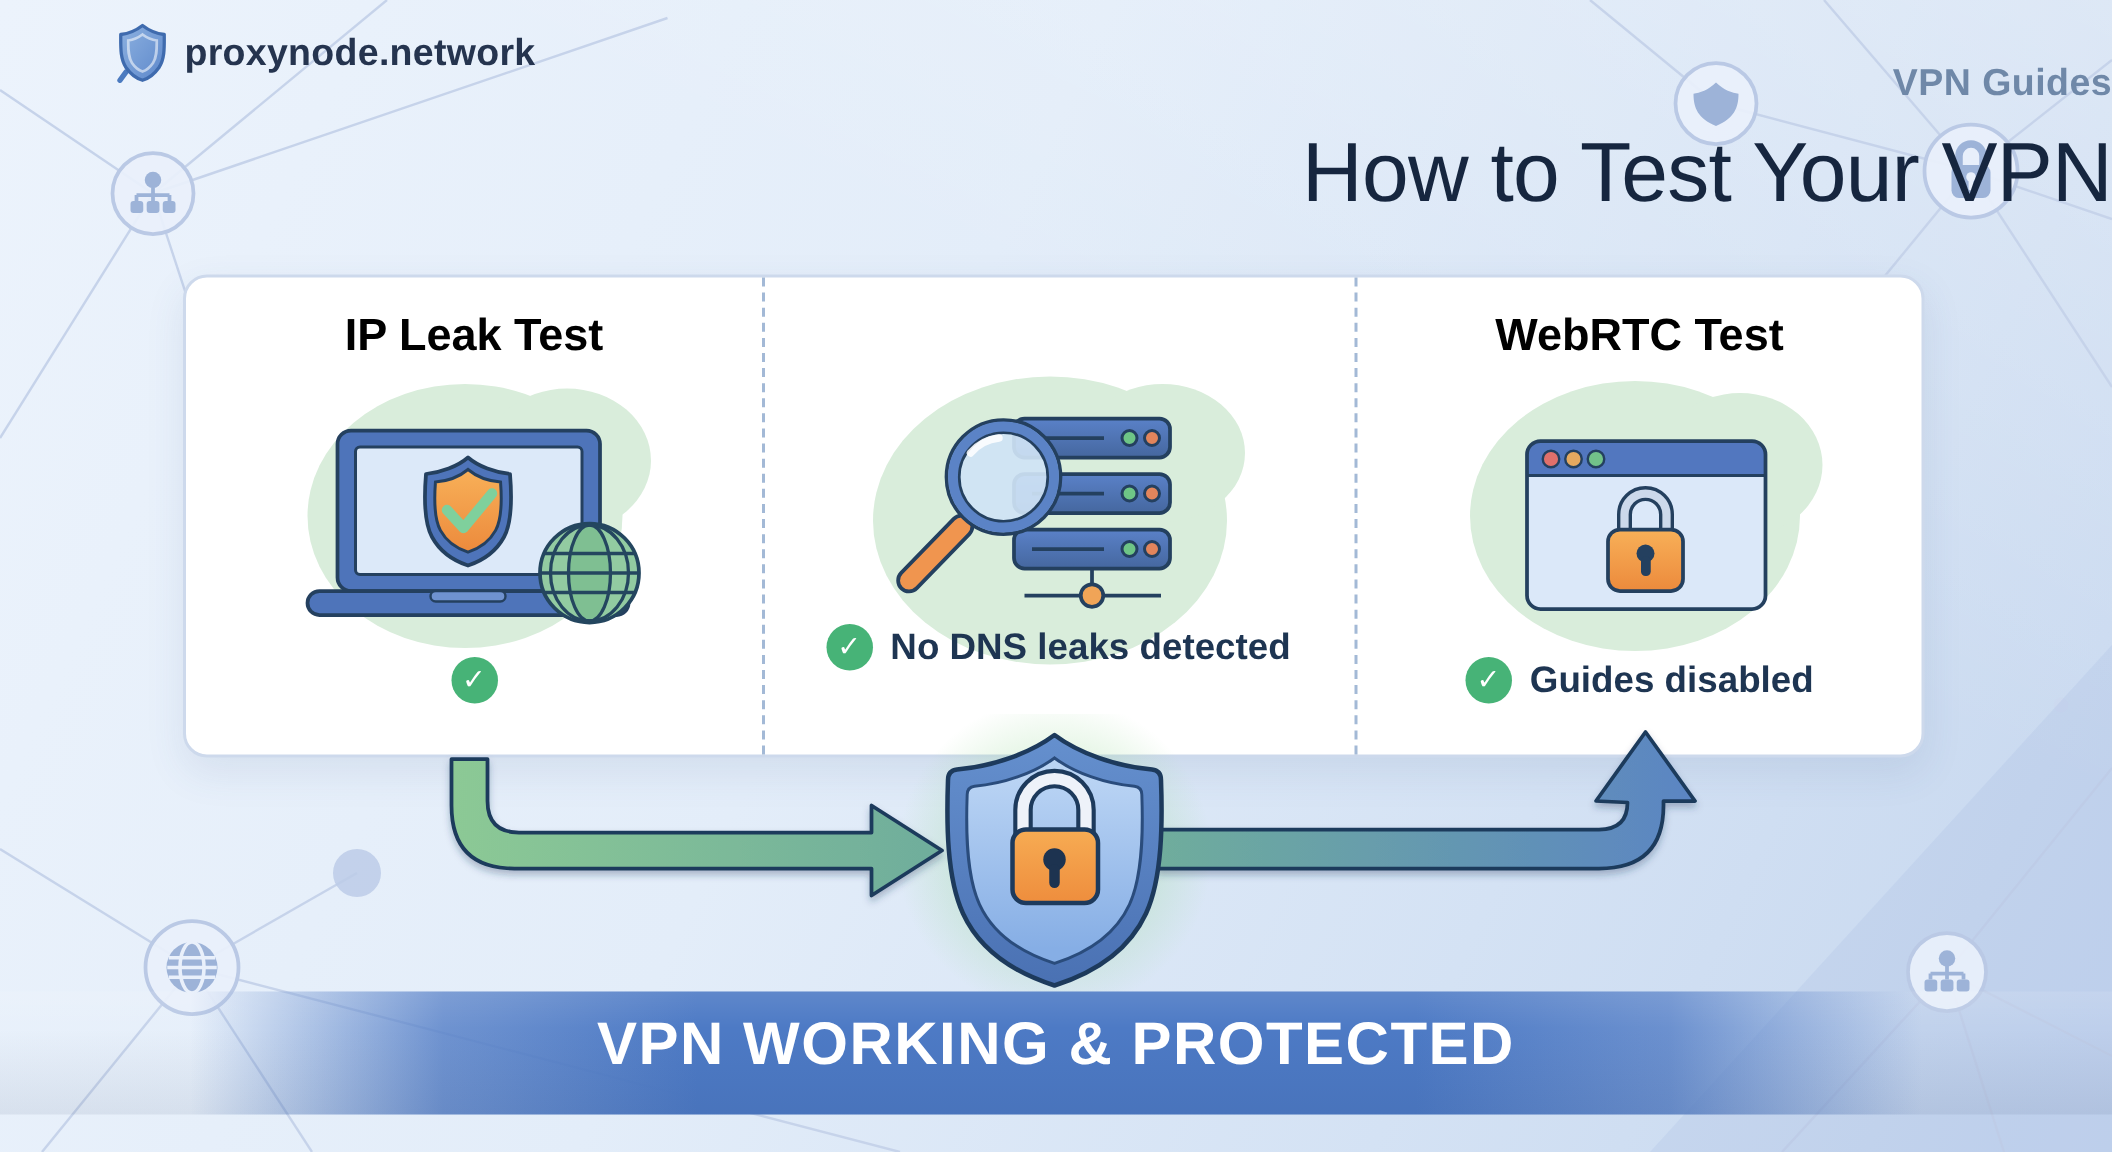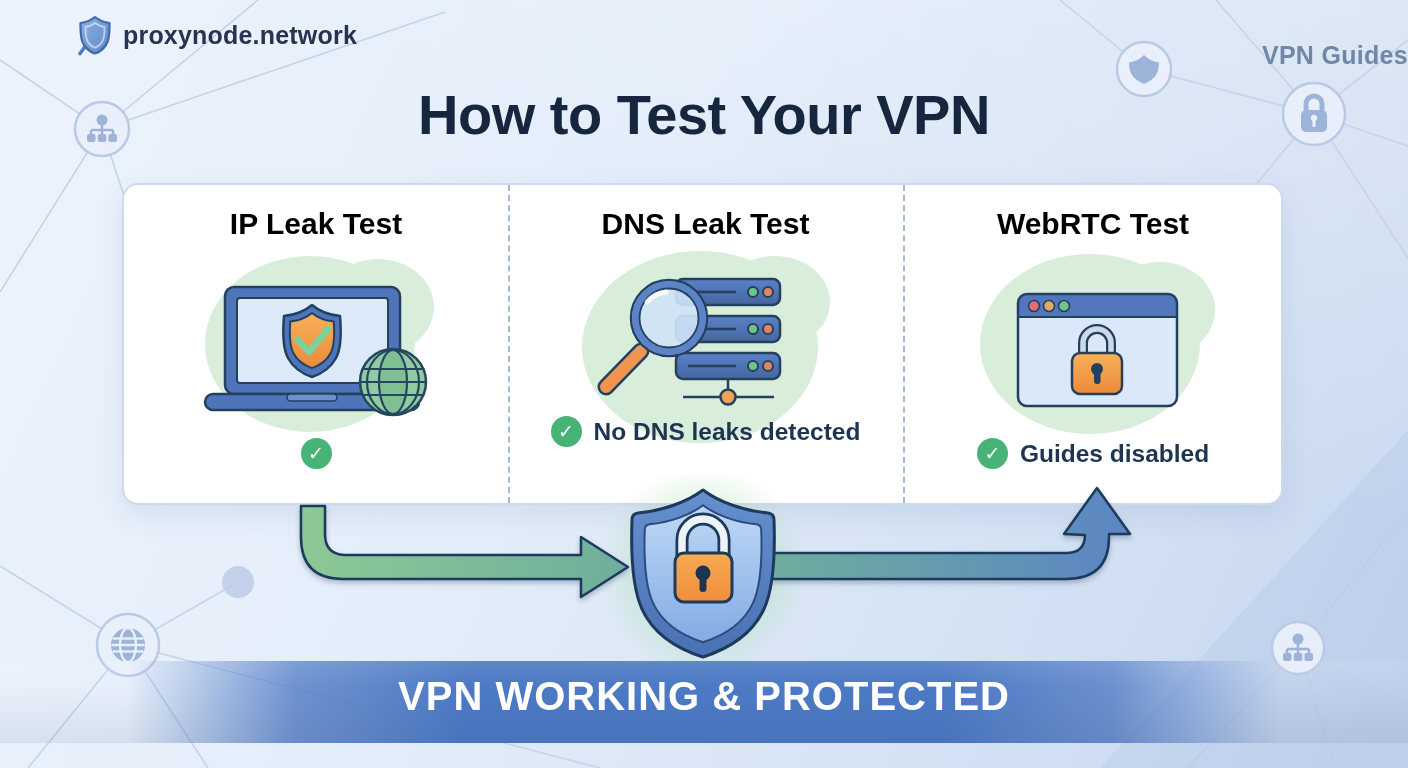--- a/index.html
+++ b/index.html
@@ -10,22 +10,22 @@
       linear-gradient(205deg, rgba(255,255,255,0.28) 0%, rgba(255,255,255,0) 38%),
       linear-gradient(115deg,#ecf3fc 0%,#e3edf9 42%,#d4e2f4 72%,#c5d6ee 100%);
   }
   svg{display:block;}
   .bg-mesh{position:absolute;left:0;top:0;z-index:0;}
   
   .logo{position:absolute;left:78px;top:15px;display:flex;align-items:center;gap:11px;z-index:2;}
   .logo-text{font-size:25px;font-weight:bold;color:#25344f;letter-spacing:.2px;}
   .eyebrow{position:absolute;left:0;top:41px;width:100%;text-align:right;z-index:2;
     font-size:25px;font-weight:bold;color:#6f88a8;letter-spacing:.3px;}
-  .main-title{position:absolute;left:0;top:82px;width:100%;text-align:center;z-index:2;margin:0;
-    font-size:56px;font-weight:bold;color:#16263f;letter-spacing:-.5px;}
+  .main-title{position:absolute;left:0;top:82px;width:100%;text-align:right;z-index:2;margin:0;
+    font-size:56px;font-weight:normal;color:#16263f;letter-spacing:-.5px;}
   
   .card{position:absolute;left:122px;top:183px;width:1161px;height:322px;z-index:1;
     background:#ffffff;border:2px solid #cdd9ec;border-radius:16px;box-sizing:border-box;
     box-shadow:0 10px 26px rgba(60,90,140,.10);}
   .divider{position:absolute;top:0;bottom:0;width:0;border-left:2px dashed #a3b9d6;}
   .div-1{left:384px;} .div-2{left:779px;}
   .panel-title{position:absolute;margin:0;top:22px;text-align:center;
     font-size:30px;font-weight:bold;color:#000000;}
   .pt-1{left:0;width:384px;} .pt-2{left:384px;width:395px;} .pt-3{left:779px;width:380px;}
   .illus{position:absolute;}
@@ -147,21 +147,20 @@
   </div>
 
   <div class="eyebrow">VPN Guides</div>
   <h1 class="main-title">How to Test Your VPN</h1>
 
   <section class="card">
     <div class="divider div-1"></div>
     <div class="divider div-2"></div>
 
     <h2 class="panel-title pt-1">IP Leak Test</h2>
-    <h2 class="panel-title pt-2">DNS Leak Test</h2>
     <h2 class="panel-title pt-3">WebRTC Test</h2>
 
     <svg class="illus illus-1" width="320" height="200" viewBox="152 246 320 200">
       <ellipse cx="310" cy="342" rx="105" ry="88" fill="#d9eddb"></ellipse>
       <ellipse cx="378" cy="305" rx="56" ry="48" fill="#d9eddb"></ellipse>
       <g>
         <rect x="225" y="285" width="175" height="107" rx="9" fill="#4e74ba" stroke="#24405f" stroke-width="2.5"></rect>
         <rect x="237" y="296" width="151" height="85" rx="3" fill="#dce9f9" stroke="#24405f" stroke-width="2"></rect>
         <rect x="205" y="392" width="214" height="16" rx="8" fill="#4e74ba" stroke="#24405f" stroke-width="2.5"></rect>
         <rect x="287" y="392" width="50" height="7" rx="3.5" fill="#6f92cf" stroke="#24405f" stroke-width="1.6"></rect>

